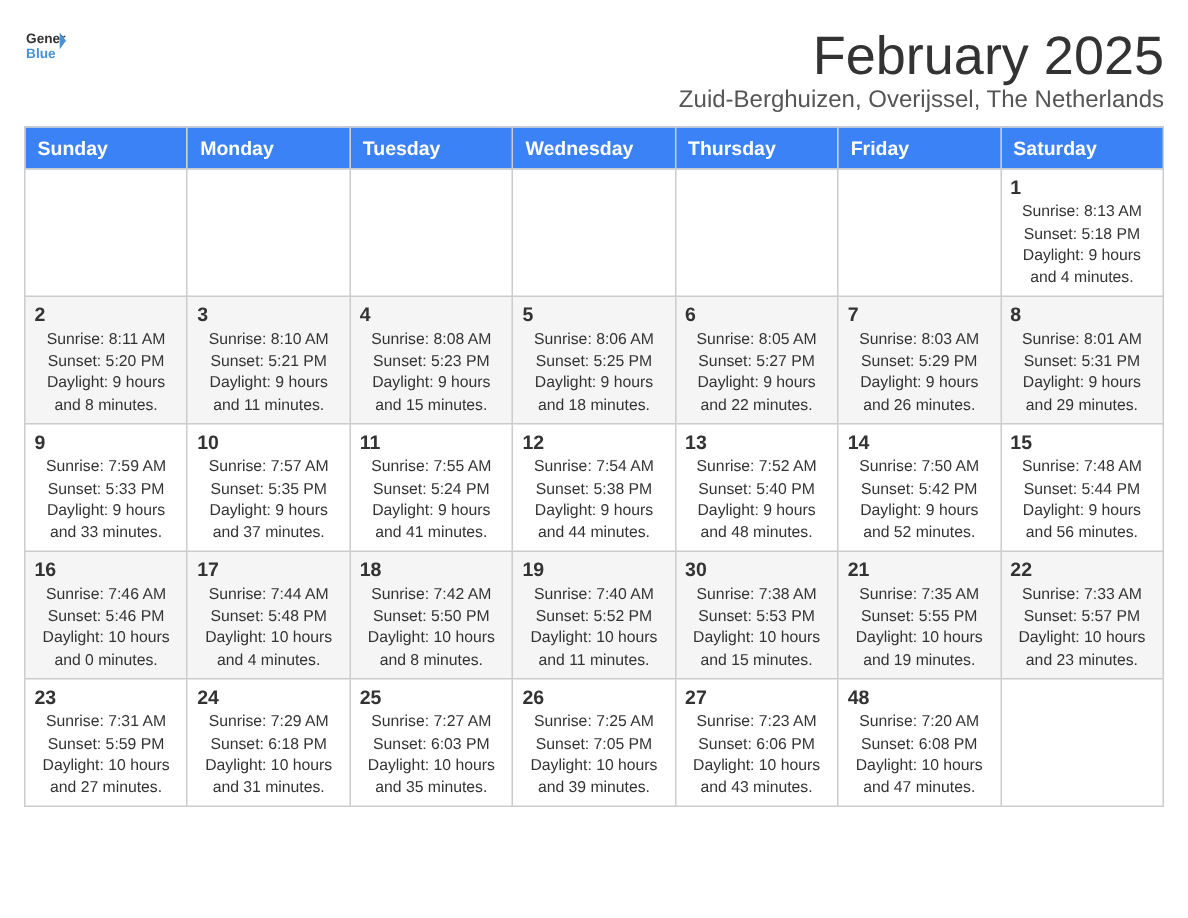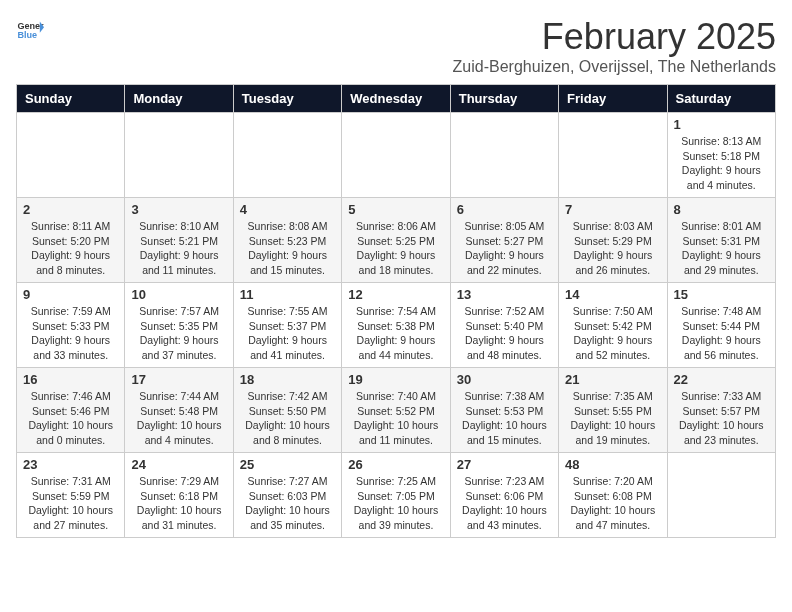--- a/index.html
+++ b/index.html
@@ -36,21 +36,21 @@
     .location {
       font-size: 16px;
       color: #555;
     }
     .calendar {
       width: 100%;
       border-collapse: collapse;
       border: 1px solid #ccc;
     }
     .calendar th {
-      background-color: #0f172a;
+      background-color: #3b82f6;
       color: #fff;
       text-align: left;
       padding: 6px 8px;
       font-size: 13px;
       border: 1px solid #ccc;
     }
     .calendar td {
       border: 1px solid #ccc;
       vertical-align: top;
       padding: 4px 6px;
@@ -177,21 +177,21 @@
         </td>
         <td>
           <div class="day-num">10</div>
           <div class="day-info">Sunrise: 7:57 AM
 Sunset: 5:35 PM
 Daylight: 9 hours and 37 minutes.</div>
         </td>
         <td>
           <div class="day-num">11</div>
           <div class="day-info">Sunrise: 7:55 AM
-Sunset: 5:37 PM
+Sunset: 5:24 PM
 Daylight: 9 hours and 41 minutes.</div>
         </td>
         <td>
           <div class="day-num">12</div>
           <div class="day-info">Sunrise: 7:54 AM
 Sunset: 5:38 PM
 Daylight: 9 hours and 44 minutes.</div>
         </td>
         <td>
           <div class="day-num">13</div>

